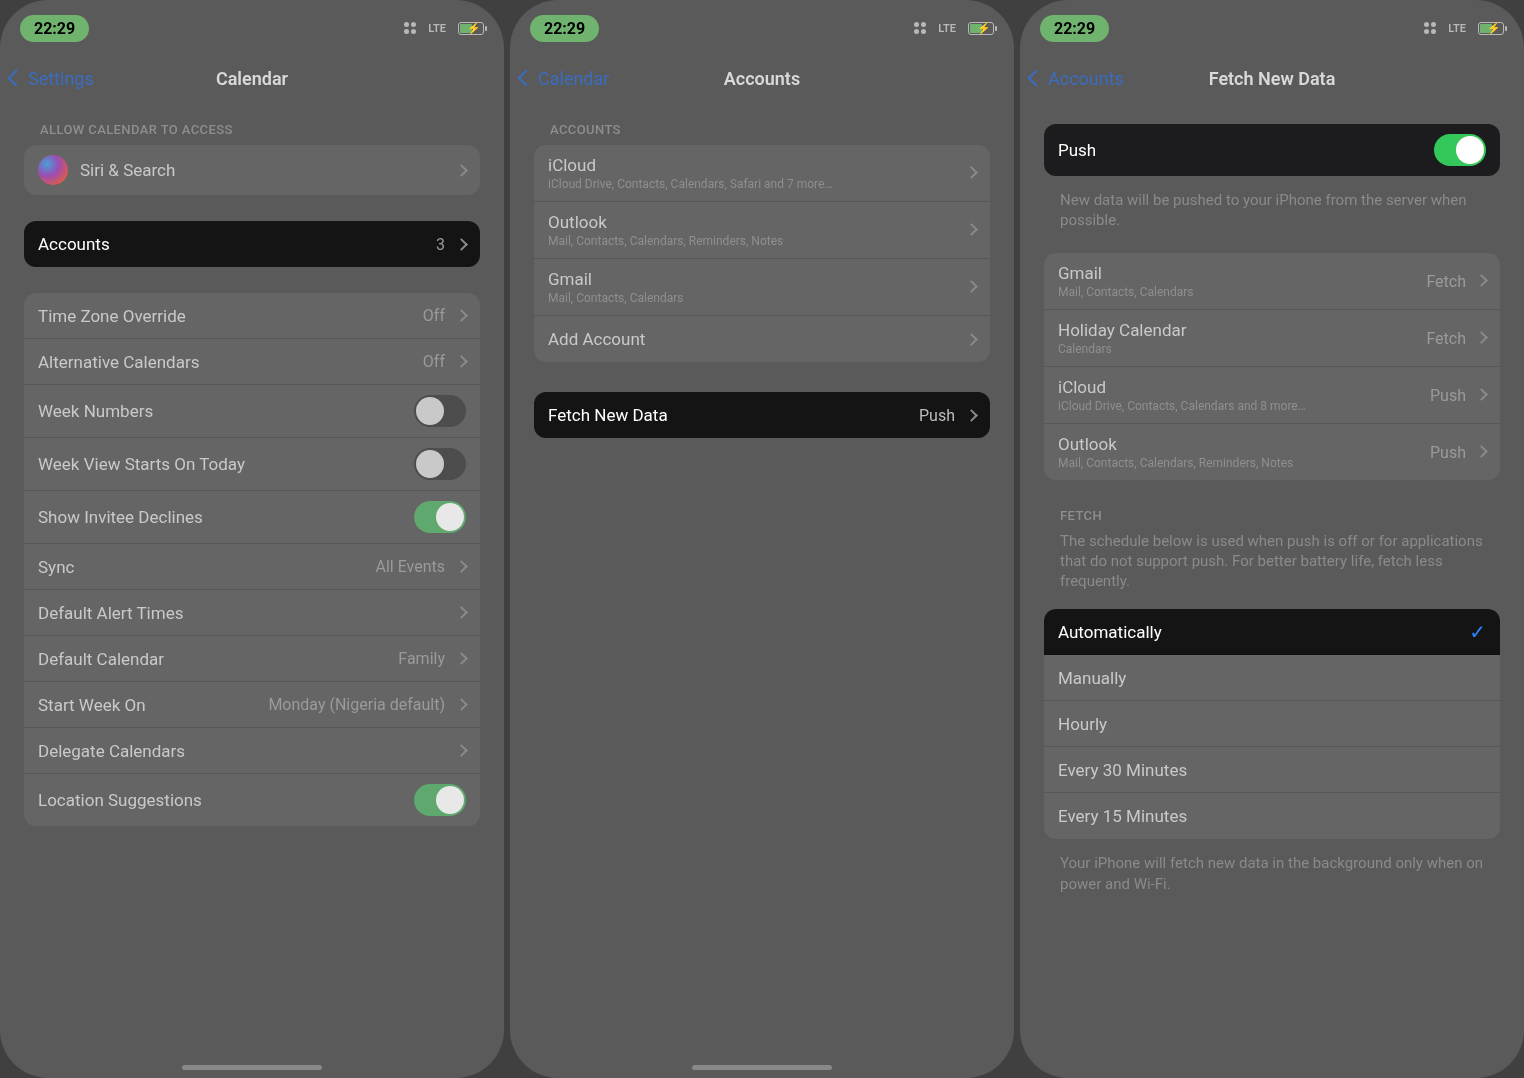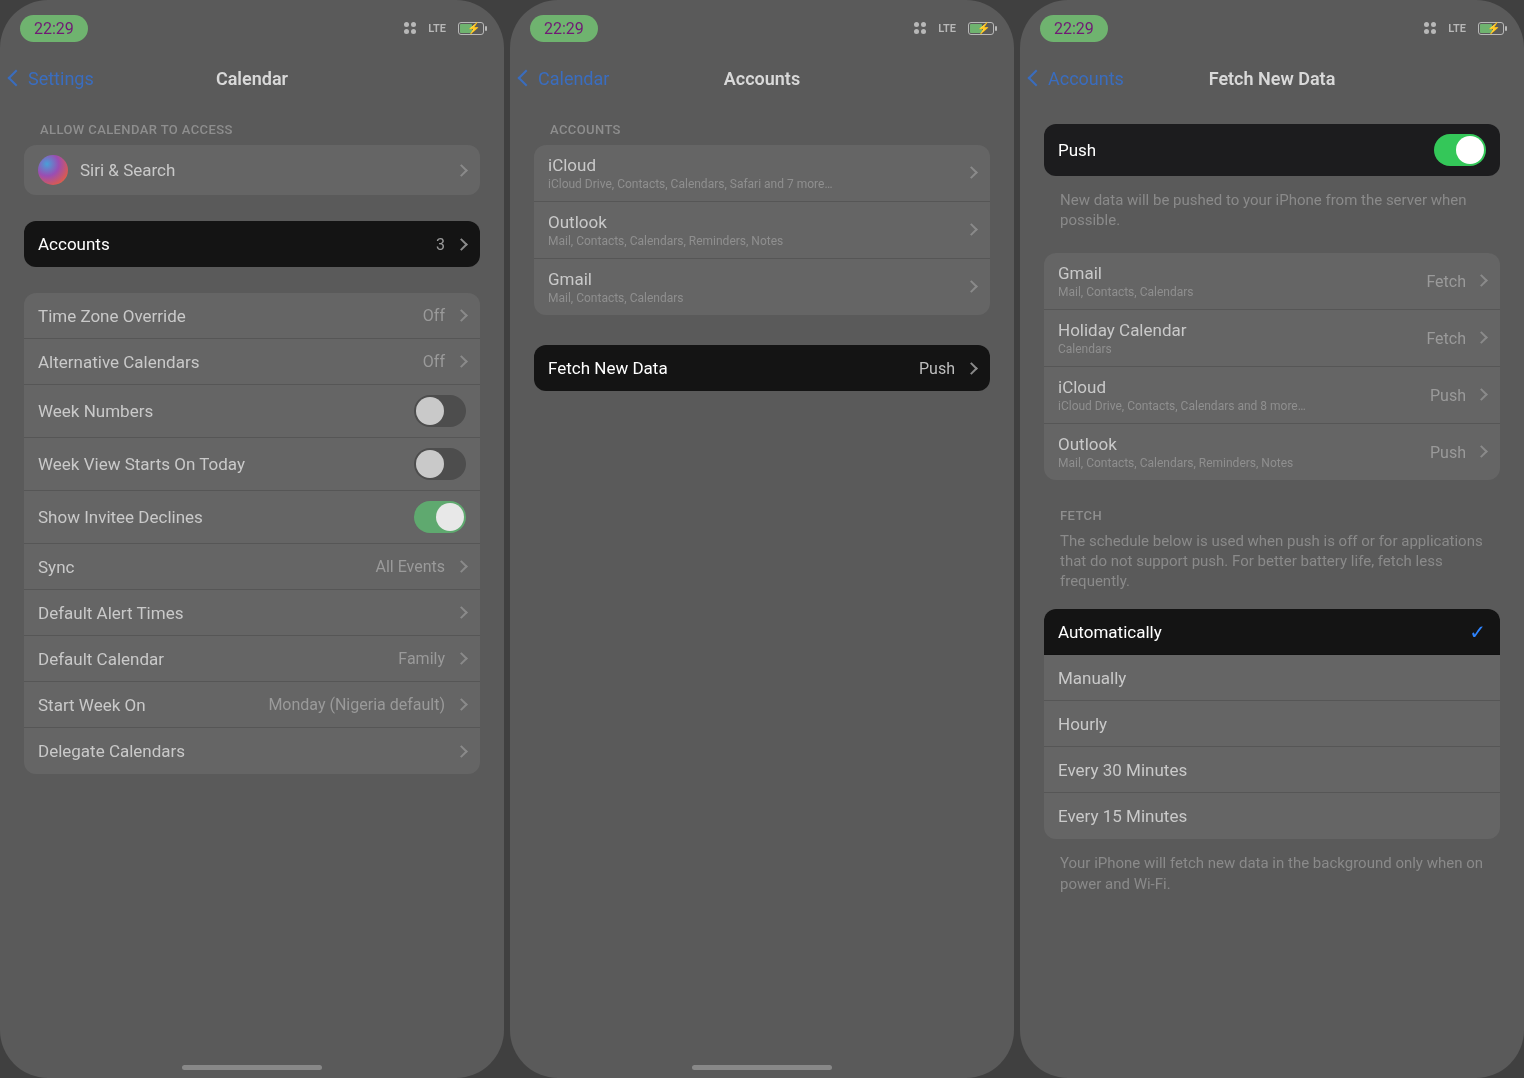--- a/index.html
+++ b/index.html
@@ -1,19 +1,19 @@
 <!DOCTYPE html>
 <html><head>
 <meta charset="utf-8">
 <style>
   * { box-sizing: border-box; margin:0; padding:0; font-family: -apple-system, BlinkMacSystemFont, "Segoe UI", Roboto, Helvetica, Arial, sans-serif; }
   body { background:#404040; width:1524px; height:1078px; display:flex; gap:6px; padding:0; }
   .phone { position:relative; flex:1; height:100%; background:#5a5a5a; border-radius:48px; overflow:hidden; }
   .status-bar { position:absolute; top:14px; left:0; right:0; height:28px; display:flex; align-items:center; justify-content:space-between; padding:0 20px; }
-  .time-pill { background:#6fb36f; color:#701a75; font-weight:400; font-size:16px; padding:4px 14px; border-radius:14px; }
+  .time-pill { background:#6fb36f; color:#000000; font-weight:700; font-size:16px; padding:4px 14px; border-radius:14px; }
   .status-icons { display:flex; align-items:center; gap:12px; color:#b8b8b8; font-size:11px; font-weight:600; }
   .sig-dots { display:grid; grid-template-columns:repeat(2,5px); grid-auto-rows:5px; gap:2px; }
   .sig-dots span { width:5px; height:5px; border-radius:50%; background:#b8b8b8; }
   .battery { width:26px; height:13px; border:1.5px solid #b8b8b8; border-radius:3px; position:relative; }
   .battery::after { content:""; position:absolute; right:-4px; top:3px; width:2px; height:5px; background:#b8b8b8; border-radius:1px; }
   .battery-fill { position:absolute; left:1px; top:1px; bottom:1px; width:50%; background:#6fb36f; border-radius:1px; }
   .bolt { position:absolute; left:8px; top:-1px; color:#333; font-size:11px; }
 
   .nav-header { position:absolute; top:56px; left:0; right:0; height:44px; display:flex; align-items:center; }
   .back-btn { position:absolute; left:10px; display:flex; align-items:center; gap:2px; color:#3a6dbf; font-size:18px;text-align:center; }
@@ -151,20 +151,26 @@
       <div class="row">
         <span class="row-label">Start Week On</span>
         <span class="row-value">Monday (Nigeria default)</span>
         <span class="chev-right"></span>
       </div>
       <div class="row">
         <span class="row-label">Delegate Calendars</span>
         <span class="row-value"></span>
         <span class="chev-right"></span>
       </div>
+      <div class="row">
+        <span class="row-label">Location Suggestions</span>
+        <div class="toggle on">
+            <div class="knob"></div>
+          </div>
+      </div>
     </div>
   </div>
   <div class="home-indicator"></div>
 </div>
 
 <div class="phone">
   <div class="status-bar">
     <div class="time-pill">22:29</div>
     <div class="status-icons">
       <div class="sig-dots">
@@ -198,20 +204,25 @@
       <div class="row tall">
         <span class="row-label">Outlook</span>
         <span class="row-sub">Mail, Contacts, Calendars, Reminders, Notes</span>
         <span class="chev-right chev-abs"></span>
       </div>
       <div class="row tall">
         <span class="row-label">Gmail</span>
         <span class="row-sub">Mail, Contacts, Calendars</span>
         <span class="chev-right chev-abs"></span>
       </div>
+      <div class="row">
+        <span class="row-label">Add Account</span>
+        <span class="row-value"></span>
+        <span class="chev-right"></span>
+      </div>
     </div>
 
     <div class="group single" style="margin-top:30px;">
       <div class="row highlight">
         <span class="row-label">Fetch New Data</span>
         <span class="row-value" style="color:#bdbdbd">Push</span>
         <span class="chev-right"></span>
       </div>
     </div>
   </div>

